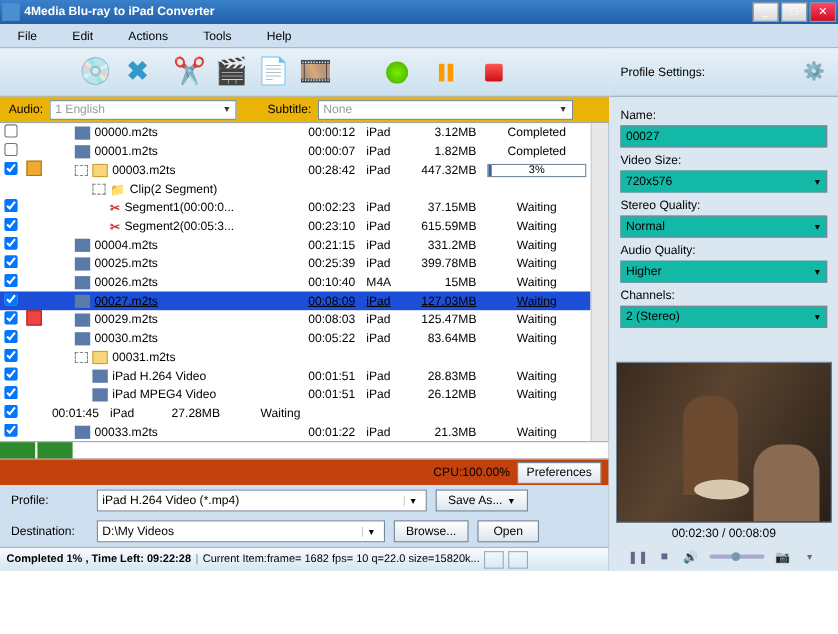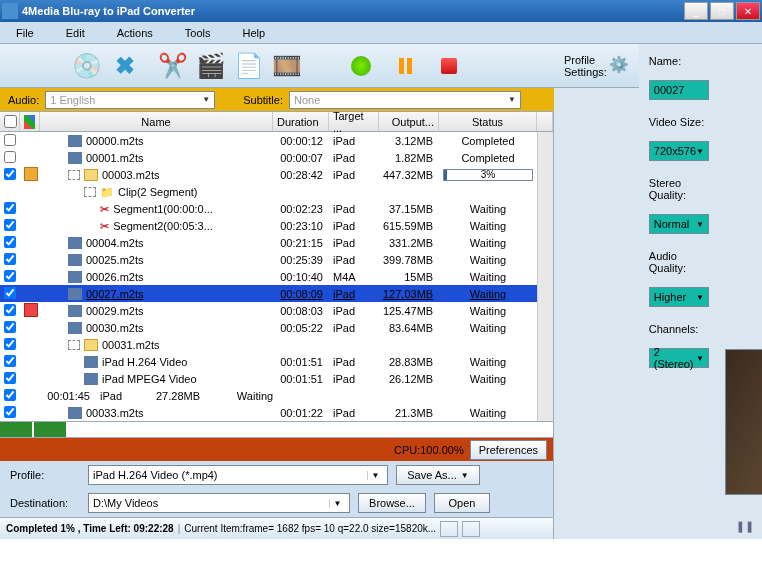--- a/index.html
+++ b/index.html
@@ -64,24 +64,24 @@
 .cpu-row { height: 24px; background: #c2410c; display: flex; align-items: center; padding: 0 6px; gap: 6px; border-top: 1px solid #9ab; }
 .cpu-row .spacer { flex: 1; }
 .btn { background: linear-gradient(#fff,#dce6ee); border: 1px solid #789; height: 20px; padding: 0 8px; display: flex; align-items: center; }
 .profile-row, .dest-row { height: 28px; background: #cee0f0; display: flex; align-items: center; padding: 0 10px; gap: 8px; }
 .profile-row .lbl, .dest-row .lbl { width: 70px; }
 .combo { background: #fff; border: 1px solid #789; height: 20px; flex: 1; display: flex; align-items: center; padding: 0 4px; }
 .combo .arrow { margin-left: auto; width: 16px; text-align: center; border-left: 1px solid #ccc; font-size: 8px; }
 .status-bar { height: 22px; background: linear-gradient(#f7fbff,#d6e6f0); border-top: 1px solid #9ab; display: flex; align-items: center; padding: 0 6px; font-size: 10px; }
 .status-bar .bold { font-weight: bold; }
 .status-bar .tb-icon { width: 18px; height: 16px; margin-left: 4px; border: 1px solid #9ab; }
-.right-pane { width: 208px; background: #dbe7f0; display: flex; }
+.right-pane { width: 208px; background: #dbe7f0; display: flex; flex-direction: column; }
 .rp-header { background: linear-gradient(#e8f1f8,#cbe0ee); height: 44px; display: flex; align-items: center; padding: 0 10px; border-bottom: 1px solid #9ab; }
 .rp-header .gear { width: 22px; height: 22px; margin-left: auto; font-size: 16px; }
-.rp-body { padding: 8px 10px; display: flex; flex-direction: column; gap: 13px; }
+.rp-body { padding: 8px 10px; display: flex; flex-direction: column; gap: 3px; }
 .rp-body .field-label { font-size: 11px; margin-top: 3px; }
 .rp-body input.txt, .rp-body .combo2 { background: #14b8a6; border: 1px solid #789; height: 20px; padding: 0 4px; width: 100%; font-family: inherit; font-size: 11px; }
 .rp-body .combo2 { display: flex; align-items: center; }
 .rp-body .combo2 .arrow { margin-left: auto; font-size: 8px; }
 .preview { margin-top: auto; padding: 6px; }
 .preview .frame { width: 196px; height: 146px; background: #000; border: 1px solid #789; position: relative; overflow: hidden; }
 .preview .frame .scene { position:absolute; inset:0; background: linear-gradient(120deg,#3a2a1f 0%, #5a4430 40%, #2a1f18 100%); }
 .preview .frame .person1 { position:absolute; left:60px; top:30px; width:50px; height:90px; background:#6b4a30; border-radius:20px 20px 0 0; }
 .preview .frame .person2 { position:absolute; right:10px; bottom:0; width:60px; height:70px; background:#8a6a50; border-radius:25px 25px 0 0; }
 .preview .frame .plate { position:absolute; left:70px; bottom:20px; width:50px; height:18px; background:#d8c8b0; border-radius:50%; }
@@ -163,34 +163,20 @@
           <span class="arrow">▼</span>
         </div>
   <span style="margin-left:22px;">Subtitle:</span>
   <div class="sel sub">
           <span>None</span>
           <span class="arrow">▼</span>
         </div>
 </div>
 
 <div class="left-pane">
-  <div class="table-header">
-    <div class="th chk">
-            <input type="checkbox" style="">
-          </div>
-    <div class="th ico">
-            <span class="color-sq gen"></span>
-          </div>
-    <div class="th name">Name</div>
-    <div class="th dur">Duration</div>
-    <div class="th tgt">Target ...</div>
-    <div class="th out">Output...</div>
-    <div class="th stat">Status</div>
-    <div style="width:16px" class="th"></div>
-  </div>
   <div style="display:flex; flex:1; overflow:hidden;">
   <div class="table-body" id="tbody">
             <div class="row">
               <div class="cell chk"><input type="checkbox" style=""></div>
               <div class="cell ico"></div>
               <div class="cell name">
                 <span style="width: 20px; display: inline-block;"></span>
                 <span class="fi film"></span>
                 <span>00000.m2ts</span>
               </div>

